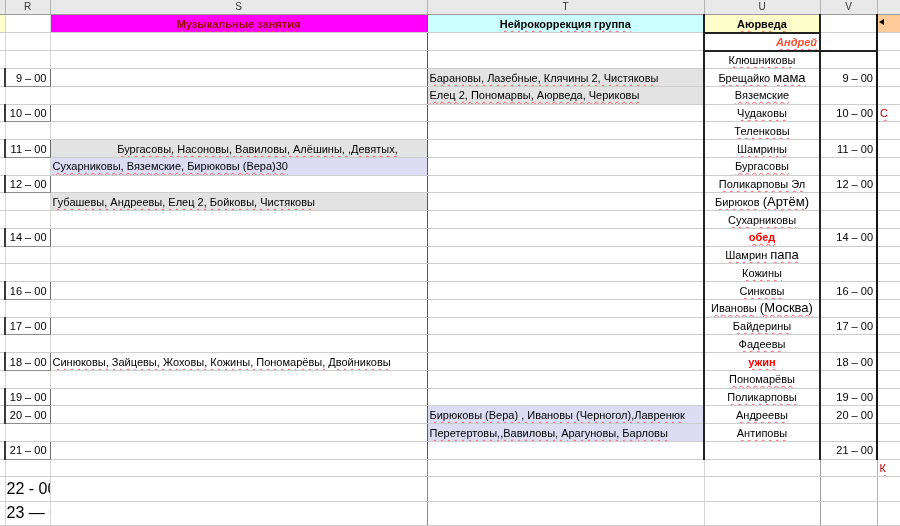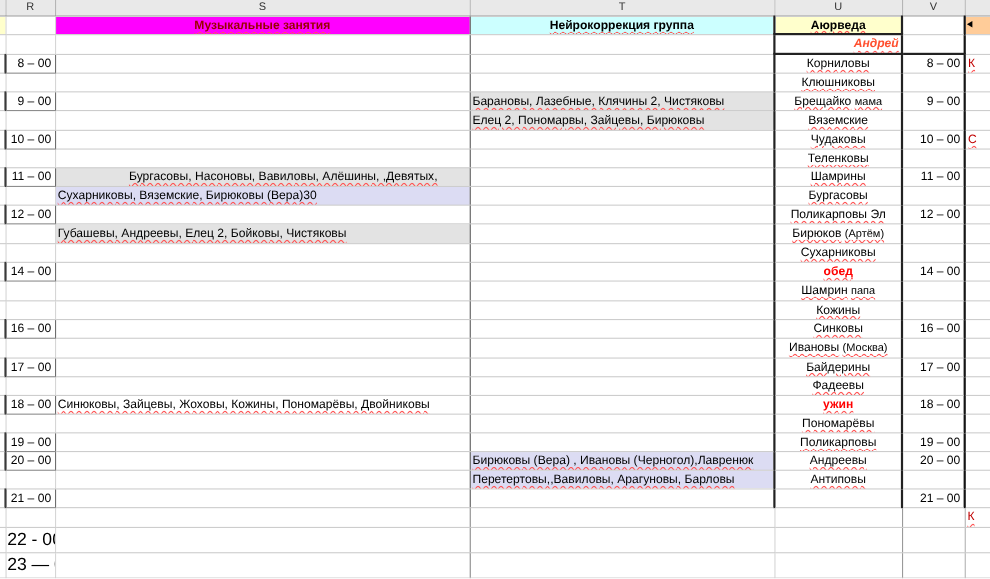--- a/index.html
+++ b/index.html
@@ -26,21 +26,21 @@
   tr.plain .c-v{border-right:1px solid #b3b3b3;}
   tr.plain .c-s{border-right:1px solid #8a8a8a;}
   .bg-gray{background:var(--gray_band,#e3e3e3);}
   .bg-lav{background:var(--lavender_band,#dcdcf3);}
   .ctr{text-align:center;padding-left:40px;}
   .sq{text-decoration-line:underline;text-decoration-style:wavy;
       text-decoration-color:var(--squiggle,#ff5555);text-decoration-thickness:1px;
       text-underline-offset:2px;}
   .meal{color:var(--meal_red,#f00);font-weight:bold;}
   .child{color:var(--child_orange,#ff4f2e);font-weight:bold;font-style:italic;}
-  .note{font-size:10px;}
+  .note{font-size:13px;}
   .hdr-mus{background:var(--magenta,#f0f);color:var(--header_red,#900);}
   .hdr-neuro{background:var(--cyan,#cff);}
   .hdr-ayur{background:var(--cream,#ffc);}
   .hdr-peach{background:var(--peach,#fc9);position:relative;}
   .c-w{color:#c00000;text-align:left;padding-left:2px;}
   .tri{position:absolute;left:1px;top:4px;width:0;height:0;
        border-top:3px solid transparent;border-bottom:3px solid transparent;
        border-right:5px solid #000;}
 </style>
 </head>
@@ -82,50 +82,41 @@
           <td class="c-q"></td>
           <td class="c-r t-time"></td>
           <td class="c-s"></td>
           <td class="c-t"></td>
           <td class="c-u"><span class="child sq">Андрей</span></td>
           <td class="c-v t-time"></td>
           <td class="c-w"></td>
         </tr>
         <tr>
           <td class="c-q"></td>
-          <td class="c-r t-time hr">8 – 00</td>
-          <td class="c-s"></td>
-          <td class="c-t"></td>
-          <td class="c-u"><span class="sq">Корниловы</span></td>
-          <td class="c-v t-time">8 – 00</td>
-          <td class="c-w sq">К</td>
-        </tr>
-        <tr>
-          <td class="c-q"></td>
           <td class="c-r t-time"></td>
           <td class="c-s"></td>
           <td class="c-t"></td>
           <td class="c-u"><span class="sq">Клюшниковы</span></td>
           <td class="c-v t-time"></td>
           <td class="c-w"></td>
         </tr>
         <tr>
           <td class="c-q"></td>
           <td class="c-r t-time hr">9 – 00</td>
           <td class="c-s"></td>
           <td class="c-t bg-gray sq">Барановы, Лазебные, Клячины 2, Чистяковы</td>
           <td class="c-u"><span class="sq">Брещайко</span> <span class="note sq">мама</span></td>
           <td class="c-v t-time">9 – 00</td>
           <td class="c-w"></td>
         </tr>
         <tr>
           <td class="c-q"></td>
           <td class="c-r t-time"></td>
           <td class="c-s"></td>
-          <td class="c-t bg-gray sq">Елец 2, Пономарвы, Зайцевы, Бирюковы</td>
+          <td class="c-t bg-gray sq">Елец 2, Пономарвы, Аюрведа, Чериковы</td>
           <td class="c-u"><span class="sq">Вяземские</span></td>
           <td class="c-v t-time"></td>
           <td class="c-w"></td>
         </tr>
         <tr>
           <td class="c-q"></td>
           <td class="c-r t-time hr">10 – 00</td>
           <td class="c-s"></td>
           <td class="c-t"></td>
           <td class="c-u"><span class="sq">Чудаковы</span></td>

